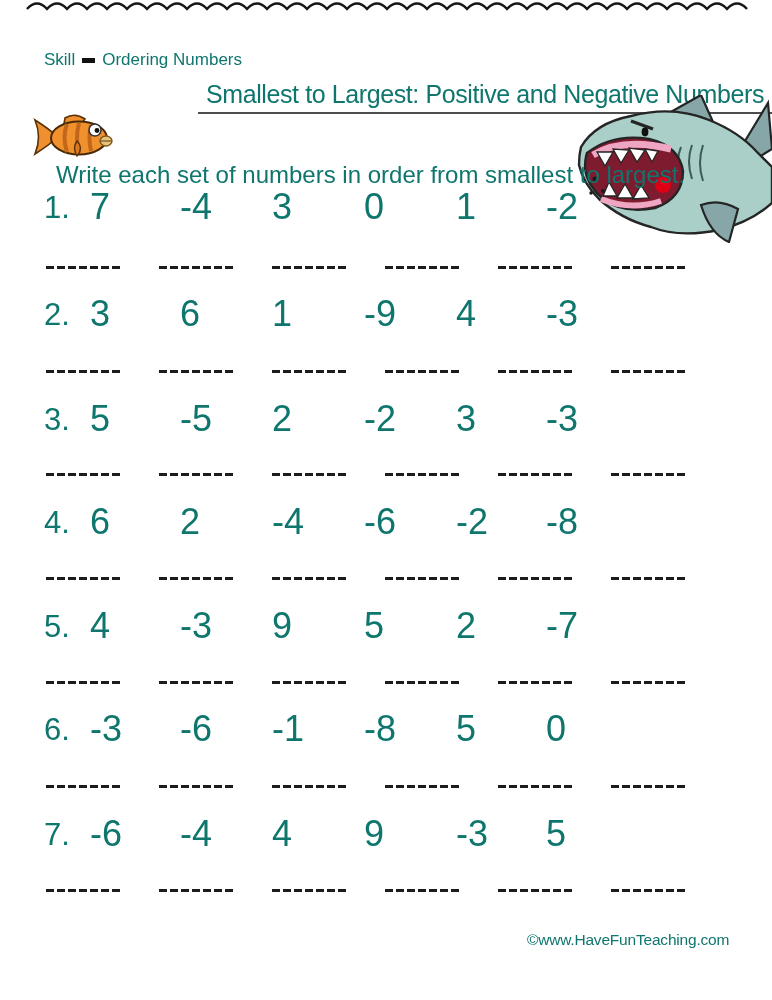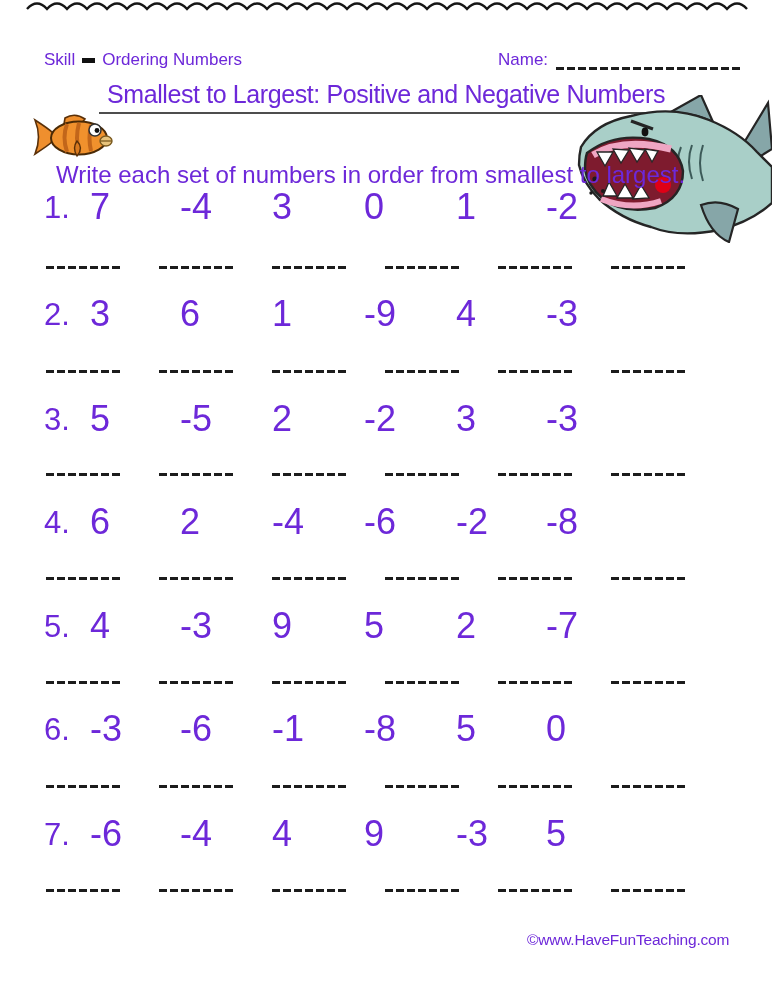--- a/index.html
+++ b/index.html
@@ -1,36 +1,36 @@
 <!DOCTYPE html>
 <html><head>
 <meta charset="utf-8">
 <style>
   html,body{margin:0;padding:0;background:#ffffff;}
   .page{
     position:relative;
     width:772px;height:1000px;
     background:#ffffff;
     font-family:"Liberation Sans","DejaVu Sans",sans-serif;
-    color:#6d28d9;
+    color:#0f766e;
     overflow:hidden;
   }
   
   .top-border{position:absolute;top:-3px;left:26px;width:722px;height:16px;}
   
   .skill-row{position:absolute;top:50px;left:44px;display:flex;align-items:center;font-size:17px;white-space:nowrap;}
   .skill-dash{display:inline-block;width:13px;height:5px;background:#111;margin:0 7px;}
   .name-row{position:absolute;top:50px;left:498px;width:244px;display:flex;align-items:flex-end;font-size:17px;}
   .dash-line{
     background-image:repeating-linear-gradient(90deg,#1c1c1c 0,#1c1c1c 8px,rgba(0,0,0,0) 8px,rgba(0,0,0,0) 11px);
     background-size:100% 3px;background-repeat:no-repeat;background-position:left bottom;
   }
   .name-line{flex:1;height:15px;margin-left:8px;}
   
-  .title-wrap{position:absolute;top:80px;left:0;width:772px;text-align:center;}
+  .title-wrap{position:absolute;top:80px;left:0;width:772px;text-align:right;}
   .title{display:inline-block;font-size:25px;letter-spacing:-0.4px;padding:0 8px 3px 8px;border-bottom:2px solid #4d4d4d;}
   
   .fish{position:absolute;top:111px;left:33px;width:84px;height:50px;}
   .shark{position:absolute;top:95px;left:551px;width:221px;height:148px;}
   
   .instruction{position:absolute;top:161px;left:56px;font-size:24px;}
   
   .qrow{position:absolute;left:0;width:772px;height:46px;}
   .qlabel{position:absolute;left:44px;top:4px;font-size:31px;}
   .num{position:absolute;top:0;font-size:36px;}
@@ -49,24 +49,20 @@
   <svg class="top-border" viewBox="0 0 722 16" preserveAspectRatio="none">
     <path d="M1 12 q10 -11 20 0 q10 -11 20 0 q10 -11 20 0 q10 -11 20 0 q10 -11 20 0 q10 -11 20 0 q10 -11 20 0 q10 -11 20 0 q10 -11 20 0 q10 -11 20 0 q10 -11 20 0 q10 -11 20 0 q10 -11 20 0 q10 -11 20 0 q10 -11 20 0 q10 -11 20 0 q10 -11 20 0 q10 -11 20 0 q10 -11 20 0 q10 -11 20 0 q10 -11 20 0 q10 -11 20 0 q10 -11 20 0 q10 -11 20 0 q10 -11 20 0 q10 -11 20 0 q10 -11 20 0 q10 -11 20 0 q10 -11 20 0 q10 -11 20 0 q10 -11 20 0 q10 -11 20 0 q10 -11 20 0 q10 -11 20 0 q10 -11 20 0 q10 -11 20 0" fill="none" stroke="#161616" stroke-width="2.4"></path>
   </svg>
 
   <div class="skill-row">
     <span>Skill</span>
     <span class="skill-dash"></span>
     <span>Ordering Numbers</span>
   </div>
 
-  <div class="name-row">
-    <span>Name:</span>
-    <span class="name-line dash-line"></span>
-  </div>
 
   <div class="title-wrap">
     <span class="title">Smallest to Largest: Positive and Negative Numbers</span>
   </div>
 
   <svg class="fish" viewBox="0 0 84 50">
     <path d="M2 9 Q16 18 20 22 L20 30 Q16 34 2 43 Q9 26 2 9 Z" fill="#ef8f2e" stroke="#5a3008" stroke-width="1.6"></path>
     <path d="M32 7 Q42 1 52 8 L46 15 Q38 10 31 13 Z" fill="#ef8f2e" stroke="#5a3008" stroke-width="1.6"></path>
     <ellipse cx="46" cy="27" rx="28" ry="16.5" fill="#f0912d" stroke="#4a2a06" stroke-width="2"></ellipse>
     <path d="M34 13 Q29 26 34 41" fill="none" stroke="#c2661a" stroke-width="4"></path>

